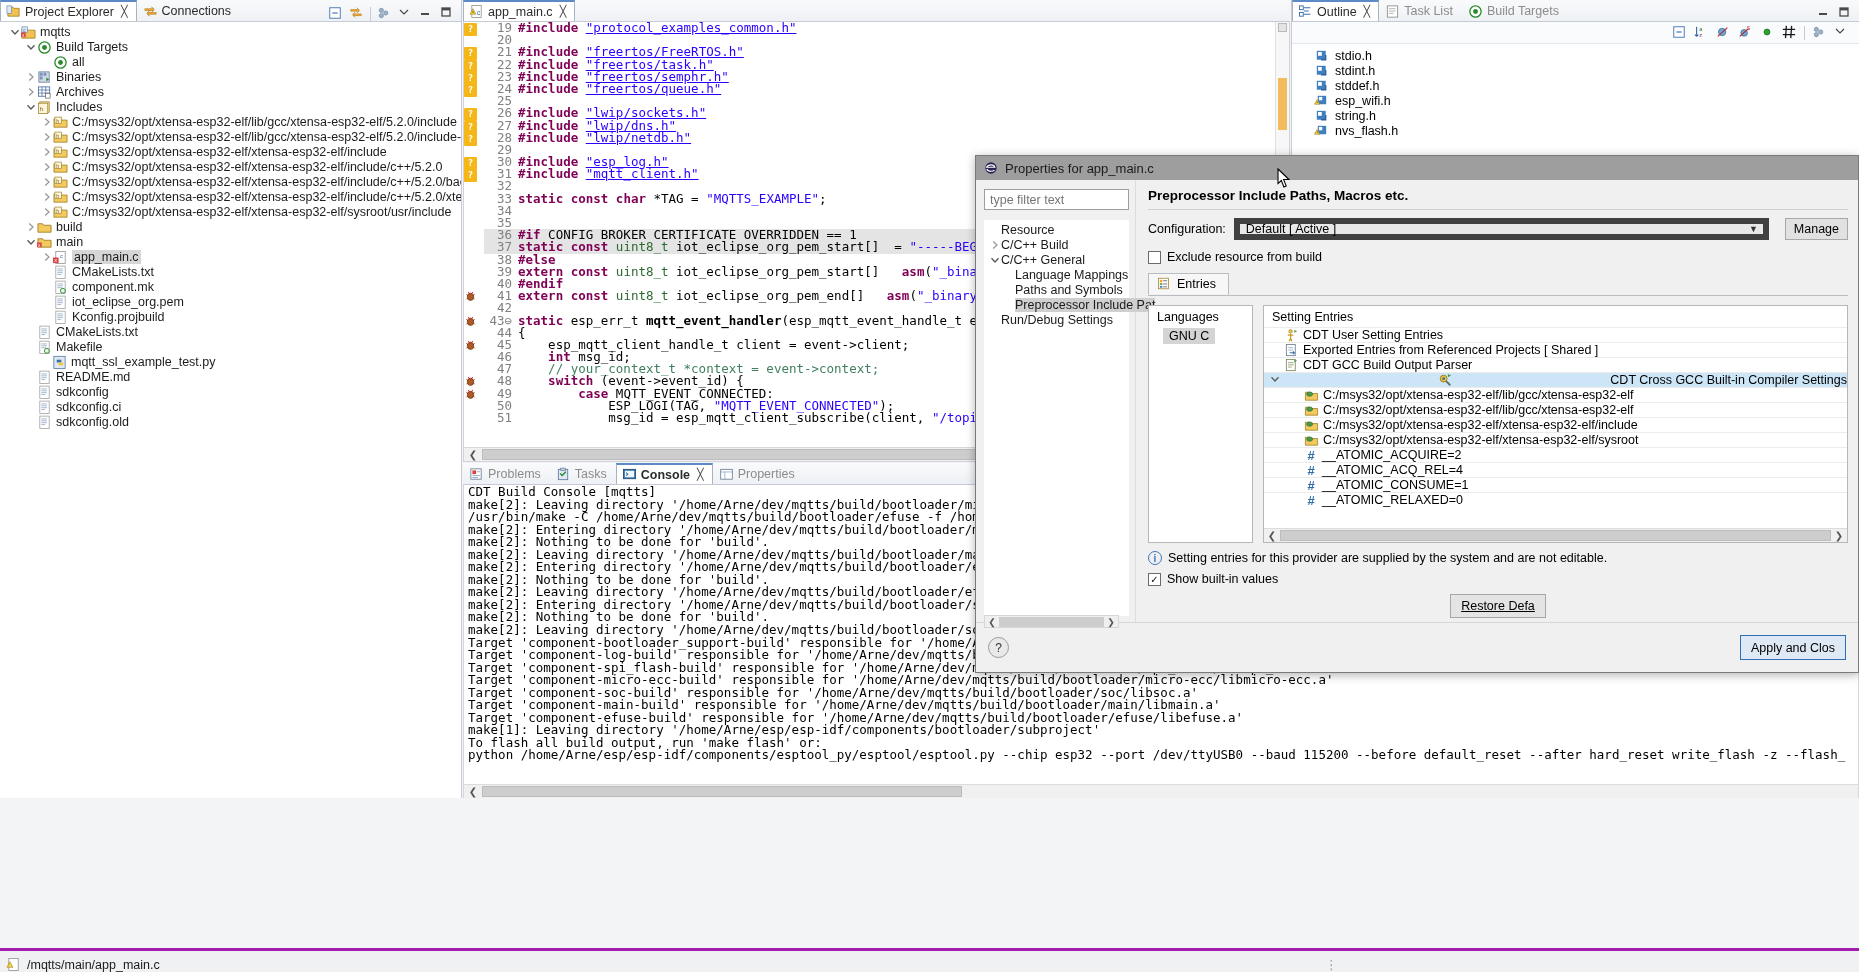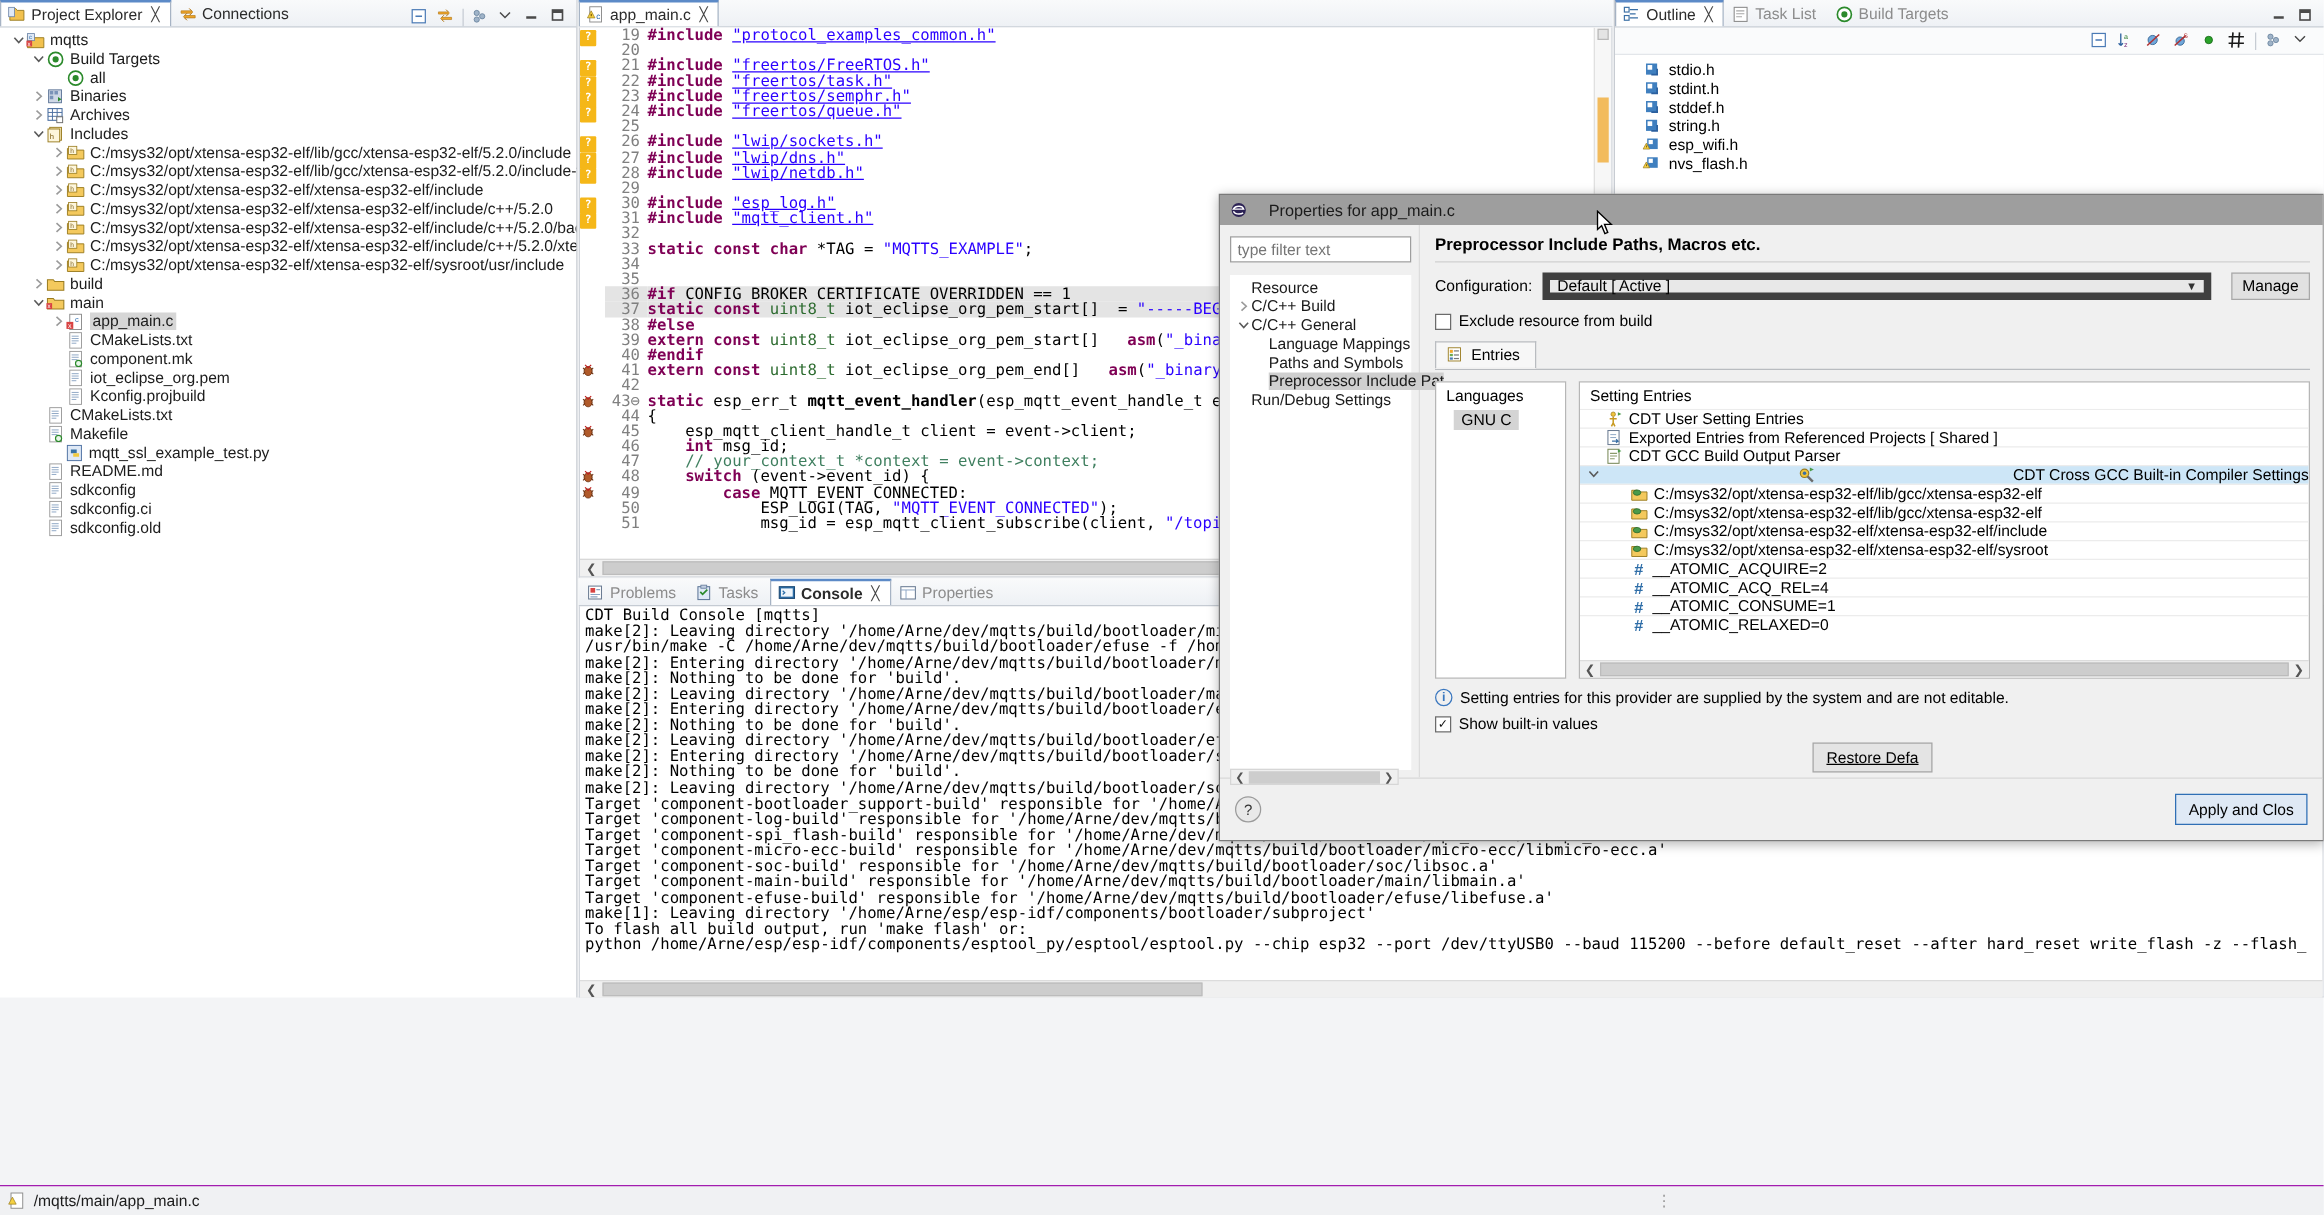--- a/index.html
+++ b/index.html
@@ -108,35 +108,35 @@
   }
   #outline-toolbar { display:flex; justify-content:flex-end; align-items:center; gap:7px;
       height:22px; padding-right:10px; background:#fafbfc; border-bottom:1px solid #e3e6ea;}
   #outline-list { flex:1 1 auto; padding-top:4px; font-size:12.5px; }
   .orow { display:flex; align-items:center; height:15px; padding-left:22px; }
   .orow .lbl { margin-left:6px; }
 
   
   #statusbar {
     position:absolute; left:0; bottom:0; width:1859px; height:24px;
-    background:#f0f1f3; border-top:1px solid #a21caf;
-    display:flex; align-items:center; gap:6px; padding-left:6px;
+    background:#f0f1f3; border-top:3px solid #a21caf;
+    display:flex; align-items:flex-end; gap:6px; padding-left:6px;
     font-size:12.5px; color:#1b1b1b;
   }
   #statusbar .dots { position:absolute; left:1325px; color:#999; letter-spacing:2px;}
 
   
   #dialog {
     position:absolute; left:975px; top:155px; width:884px; height:518px;
     background:#f0f0f0; border:1px solid #7a7a7a;
     box-shadow: 0 2px 9px rgba(0,0,0,.30);
     display:flex; flex-direction:column;
   }
   #dialog-title {
-    height:24px; background:#9e9e9e; display:flex; align-items:center; gap:16px;
+    height:24px; background:#9e9e9e; display:flex; align-items:center; gap:6px;
     padding-left:8px; color:#1b1b1b; font-size:13px;
   }
   #dialog-body { flex:1 1 auto; display:flex; background:#f0f0f0; overflow:hidden; }
   #dlg-left { width:160px; padding:9px 6px 6px 8px; background:#f0f0f0;
       display:flex; flex-direction:column; border-right:1px solid #dcdcdc;}
   #filter-input {
     height:21px; border:1px solid #9e9e9e; background:#fff; padding:0 5px;
     font-size:12.5px; color:#8a8a8a; font-family:"Liberation Sans",sans-serif;
     width:100%;
   }
@@ -914,37 +914,37 @@
               <rect x="3" y="3" width="9.5" height="9.5" fill="#3f7fbf"></rect>
               <rect x="4.3" y="4.3" width="4" height="4" fill="#fff"></rect>
               <path d="M12.5 7.5v5h-5" fill="none" stroke="#2b5f9e" stroke-width="1.4"></path>
             </svg>
           </span>
           <span class="lbl">stddef.h</span>
         </div>
         <div class="orow">
           <span class="ic">
             <svg width="15" height="15" viewBox="0 0 16 16">
-              <rect x="3" y="3" width="9.5" height="9.5" fill="#3f7fbf"></rect>
-              <rect x="4.3" y="4.3" width="4" height="4" fill="#fff"></rect>
-              <path d="M12.5 7.5v5h-5" fill="none" stroke="#2b5f9e" stroke-width="1.4"></path>
-            </svg>
-          </span>
-          <span class="lbl">string.h</span>
-        </div>
-        <div class="orow">
-          <span class="ic">
-            <svg width="15" height="15" viewBox="0 0 16 16">
               <rect x="4" y="3" width="9" height="9" fill="#3f7fbf"></rect>
               <rect x="5.2" y="4.2" width="3.6" height="3.6" fill="#fff"></rect>
               <path d="M0.5 12l2.8-5 2.8 5z" fill="#f5d142" stroke="#9a7c20" stroke-width=".6"></path>
               <rect x="3" y="9" width=".7" height="1.6" fill="#6b4b00"></rect>
             </svg>
           </span>
           <span class="lbl">esp_wifi.h</span>
+        </div>
+        <div class="orow">
+          <span class="ic">
+            <svg width="15" height="15" viewBox="0 0 16 16">
+              <rect x="3" y="3" width="9.5" height="9.5" fill="#3f7fbf"></rect>
+              <rect x="4.3" y="4.3" width="4" height="4" fill="#fff"></rect>
+              <path d="M12.5 7.5v5h-5" fill="none" stroke="#2b5f9e" stroke-width="1.4"></path>
+            </svg>
+          </span>
+          <span class="lbl">string.h</span>
         </div>
         <div class="orow">
           <span class="ic">
             <svg width="15" height="15" viewBox="0 0 16 16">
               <rect x="4" y="3" width="9" height="9" fill="#3f7fbf"></rect>
               <rect x="5.2" y="4.2" width="3.6" height="3.6" fill="#fff"></rect>
               <path d="M0.5 12l2.8-5 2.8 5z" fill="#f5d142" stroke="#9a7c20" stroke-width=".6"></path>
               <rect x="3" y="9" width=".7" height="1.6" fill="#6b4b00"></rect>
             </svg>
           </span>

